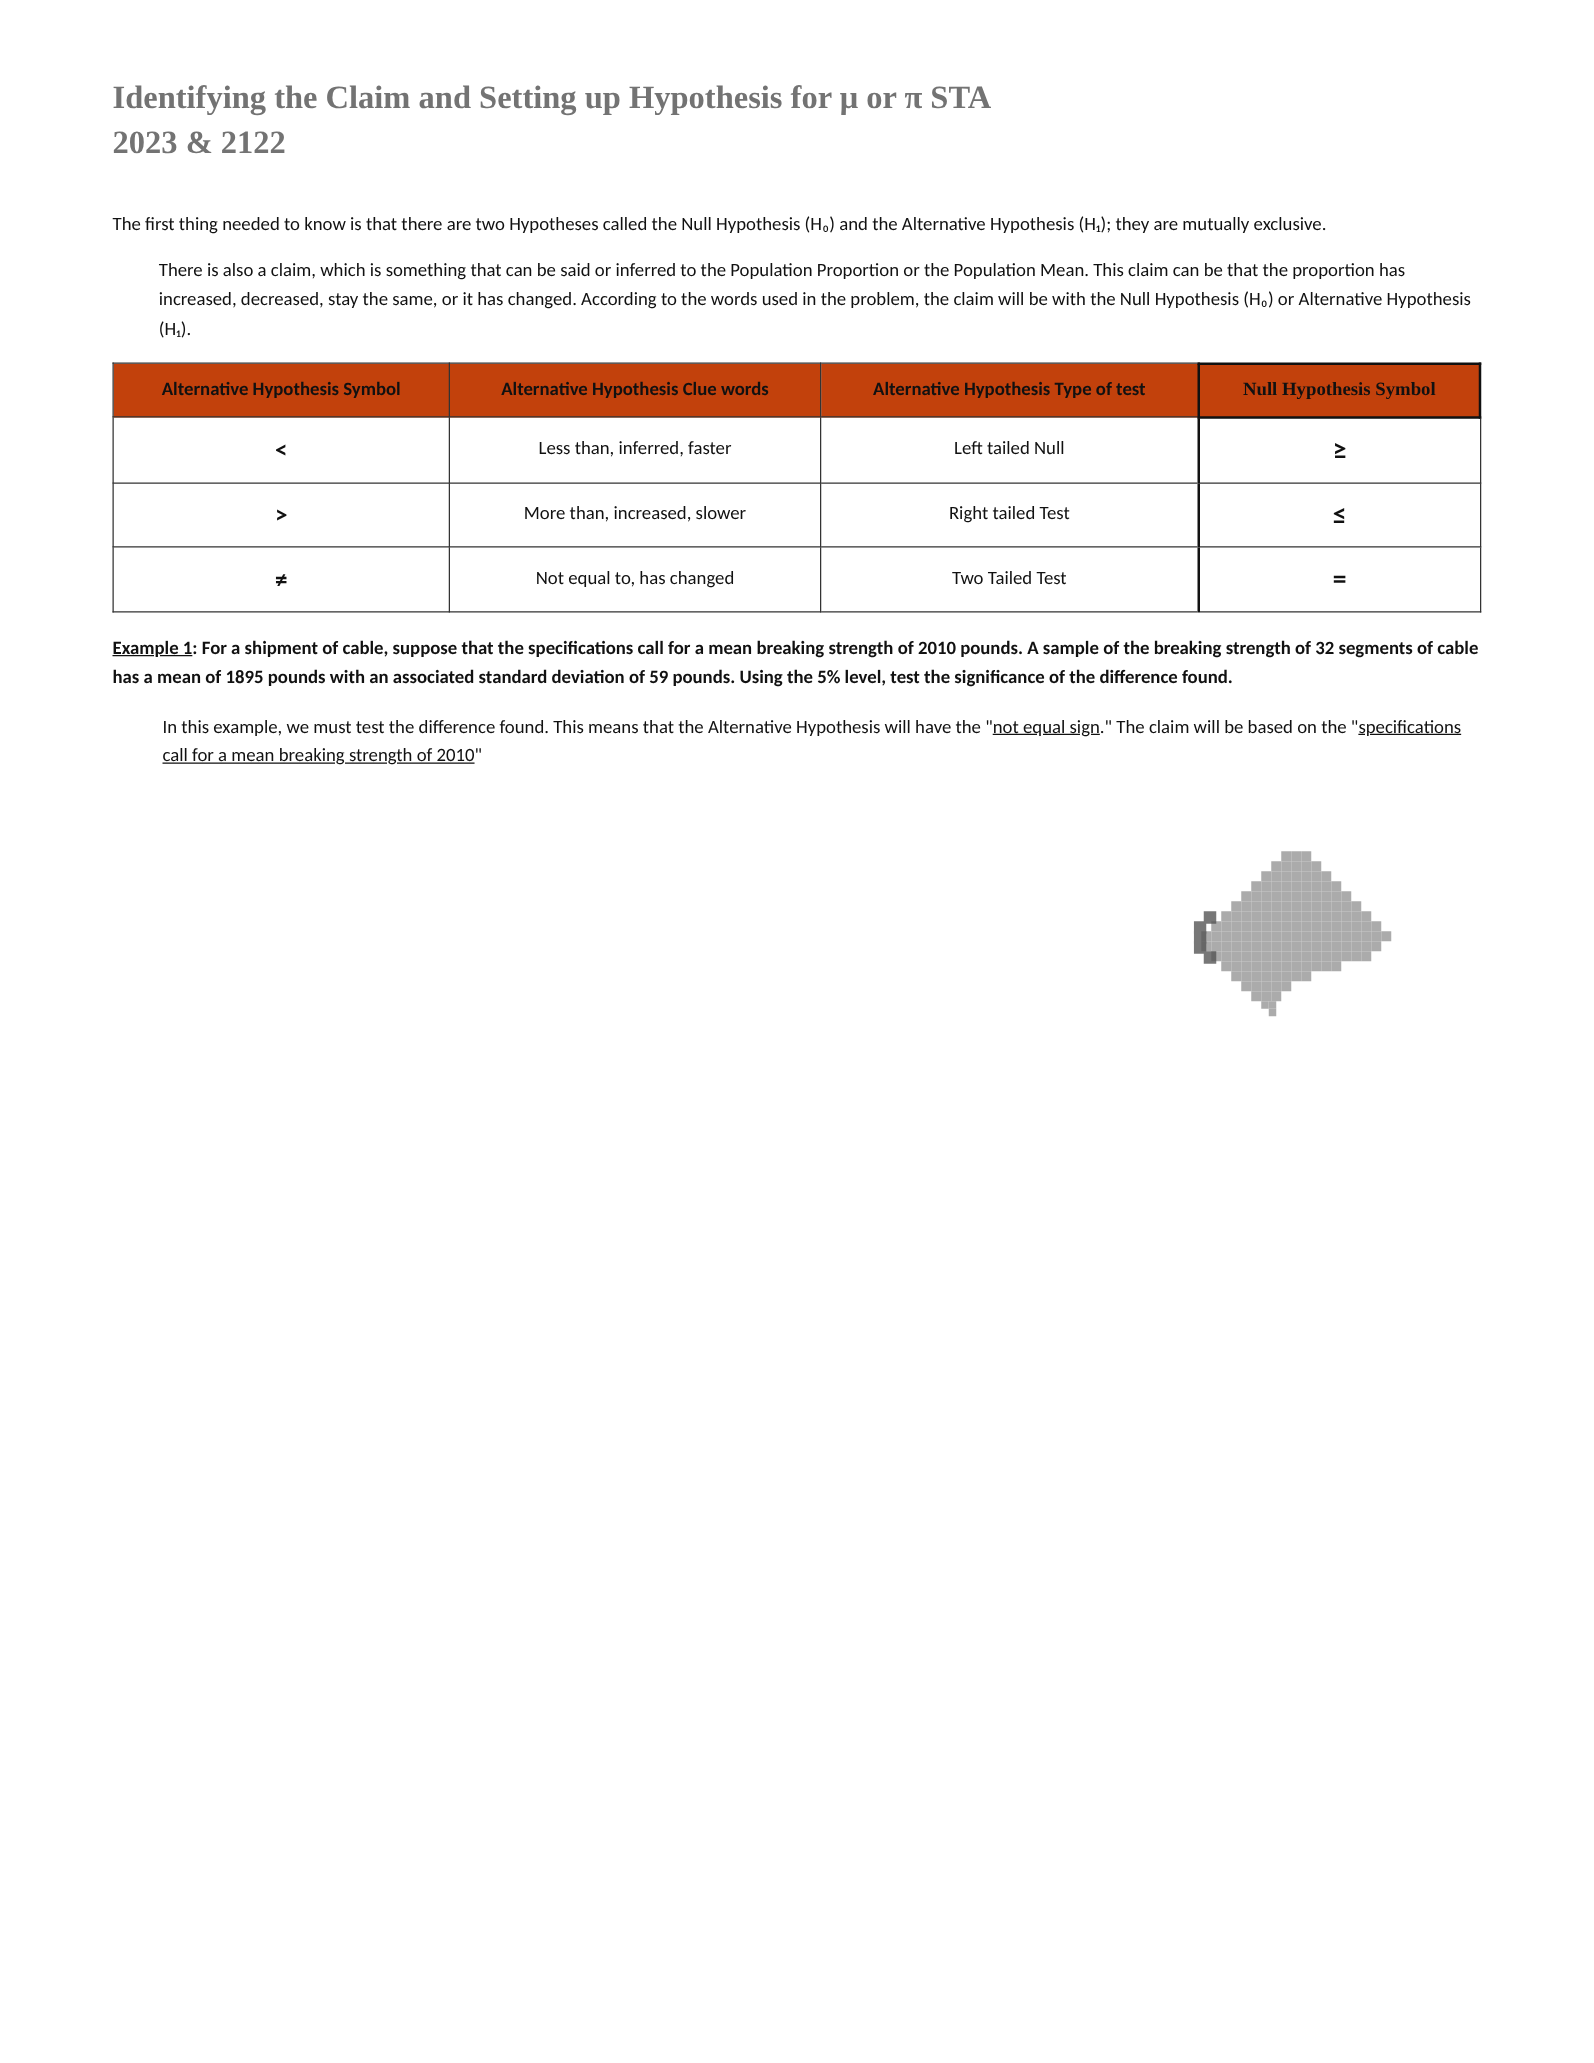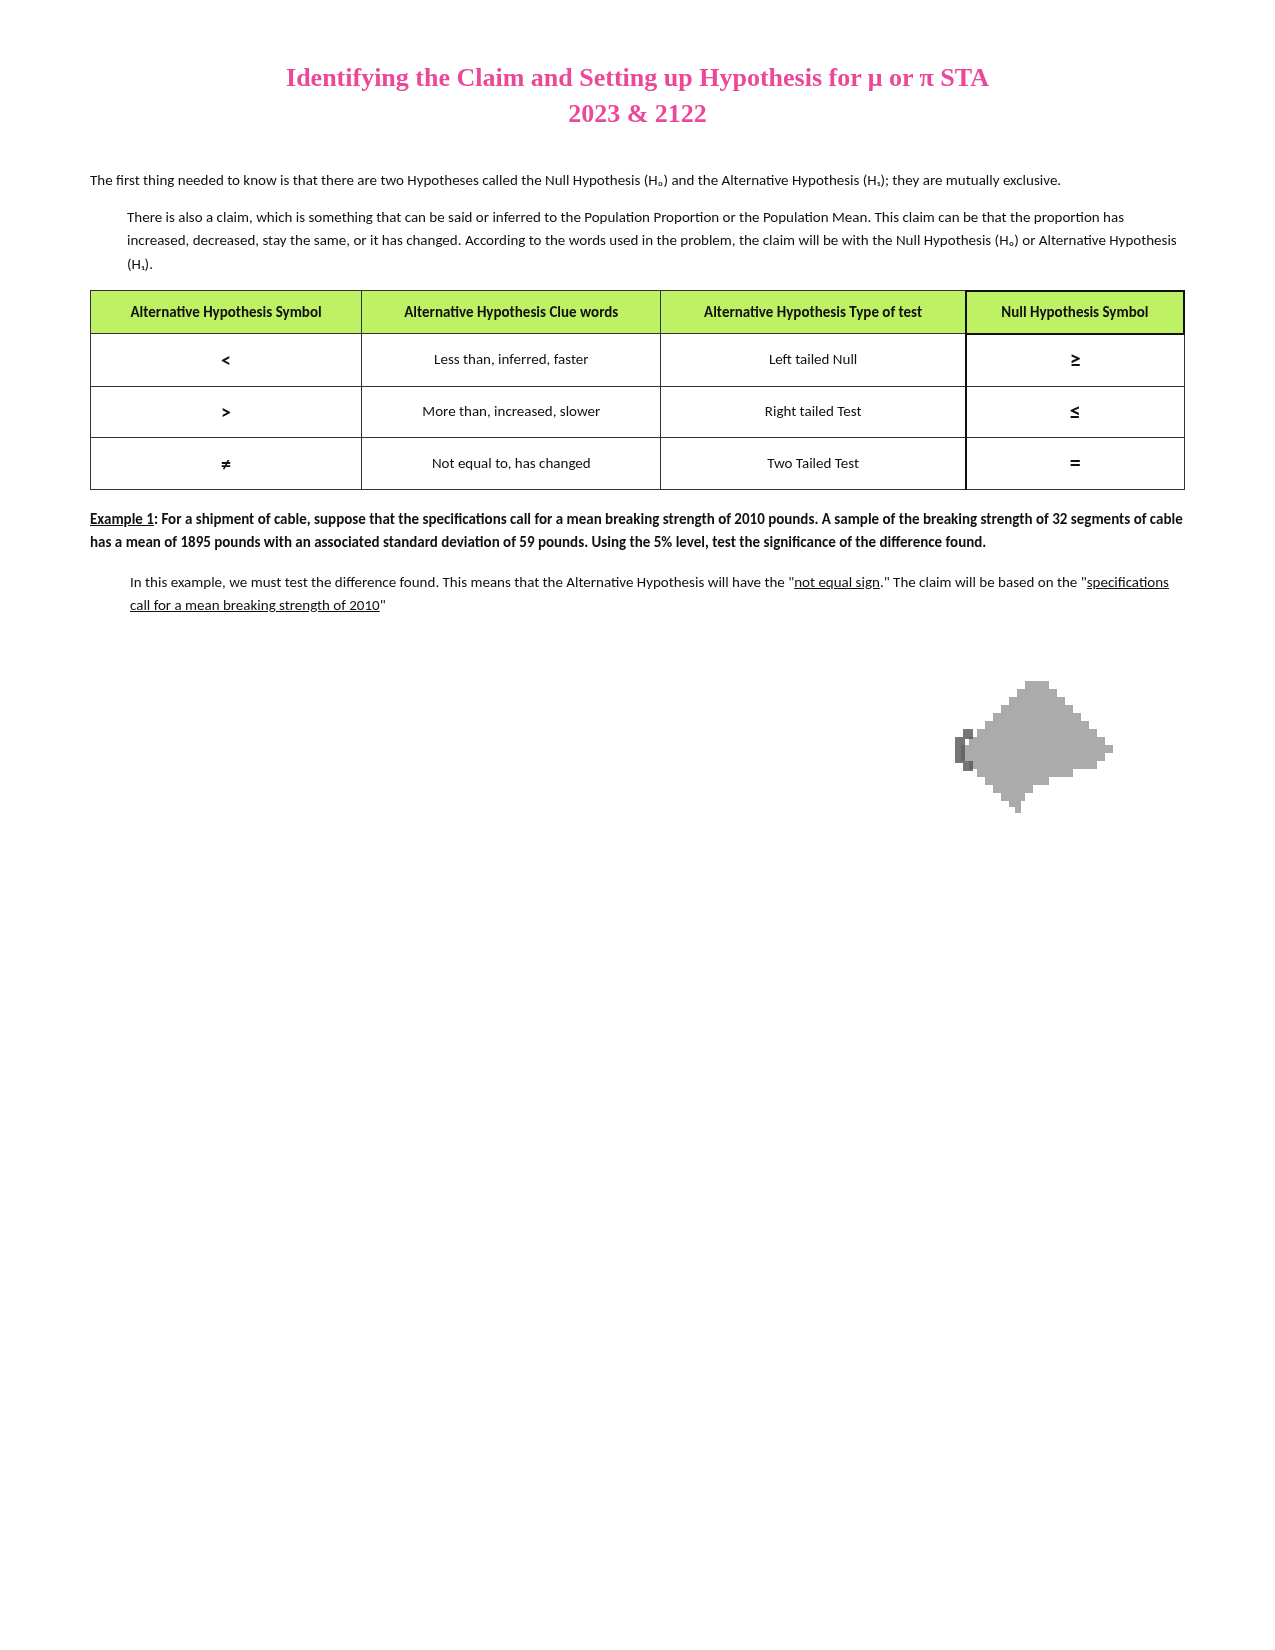--- a/index.html
+++ b/index.html
@@ -6,23 +6,22 @@
     body {
       background: #fff;
       font-family: 'Calibri', 'Segoe UI', Arial, sans-serif;
       font-size: 15px;
       color: #111;
       width: 1275px;
       min-height: 1650px;
       padding: 60px 90px;
     }
     h1 {
-      text-align: center;
       font-size: 26px;
-      color: #ec4899;
+      color: #737373;
       font-weight: bold;
       line-height: 1.4;
       margin-bottom: 36px;
       font-family: Georgia, serif;
     }
     .intro-para {
       margin-bottom: 14px;
       line-height: 1.55;
     }
     .indented-para {
@@ -38,25 +37,26 @@
     }
     table th, table td {
       border: 1px solid #333;
       padding: 10px 14px;
       text-align: center;
       vertical-align: middle;
       line-height: 1.4;
     }
     table thead th {
       font-weight: bold;
-      background: #bef264;
+      background: #c2410c;
     }
     table thead th.bold-border {
       border: 2.5px solid #111;
       font-weight: bold;
+      font-family: Liberation Serif, serif;
     }
     table td.symbol {
       font-size: 20px;
       font-weight: bold;
     }
     table td.null-symbol {
       font-size: 22px;
       font-weight: bold;
       border-left: 2.5px solid #111;
     }

